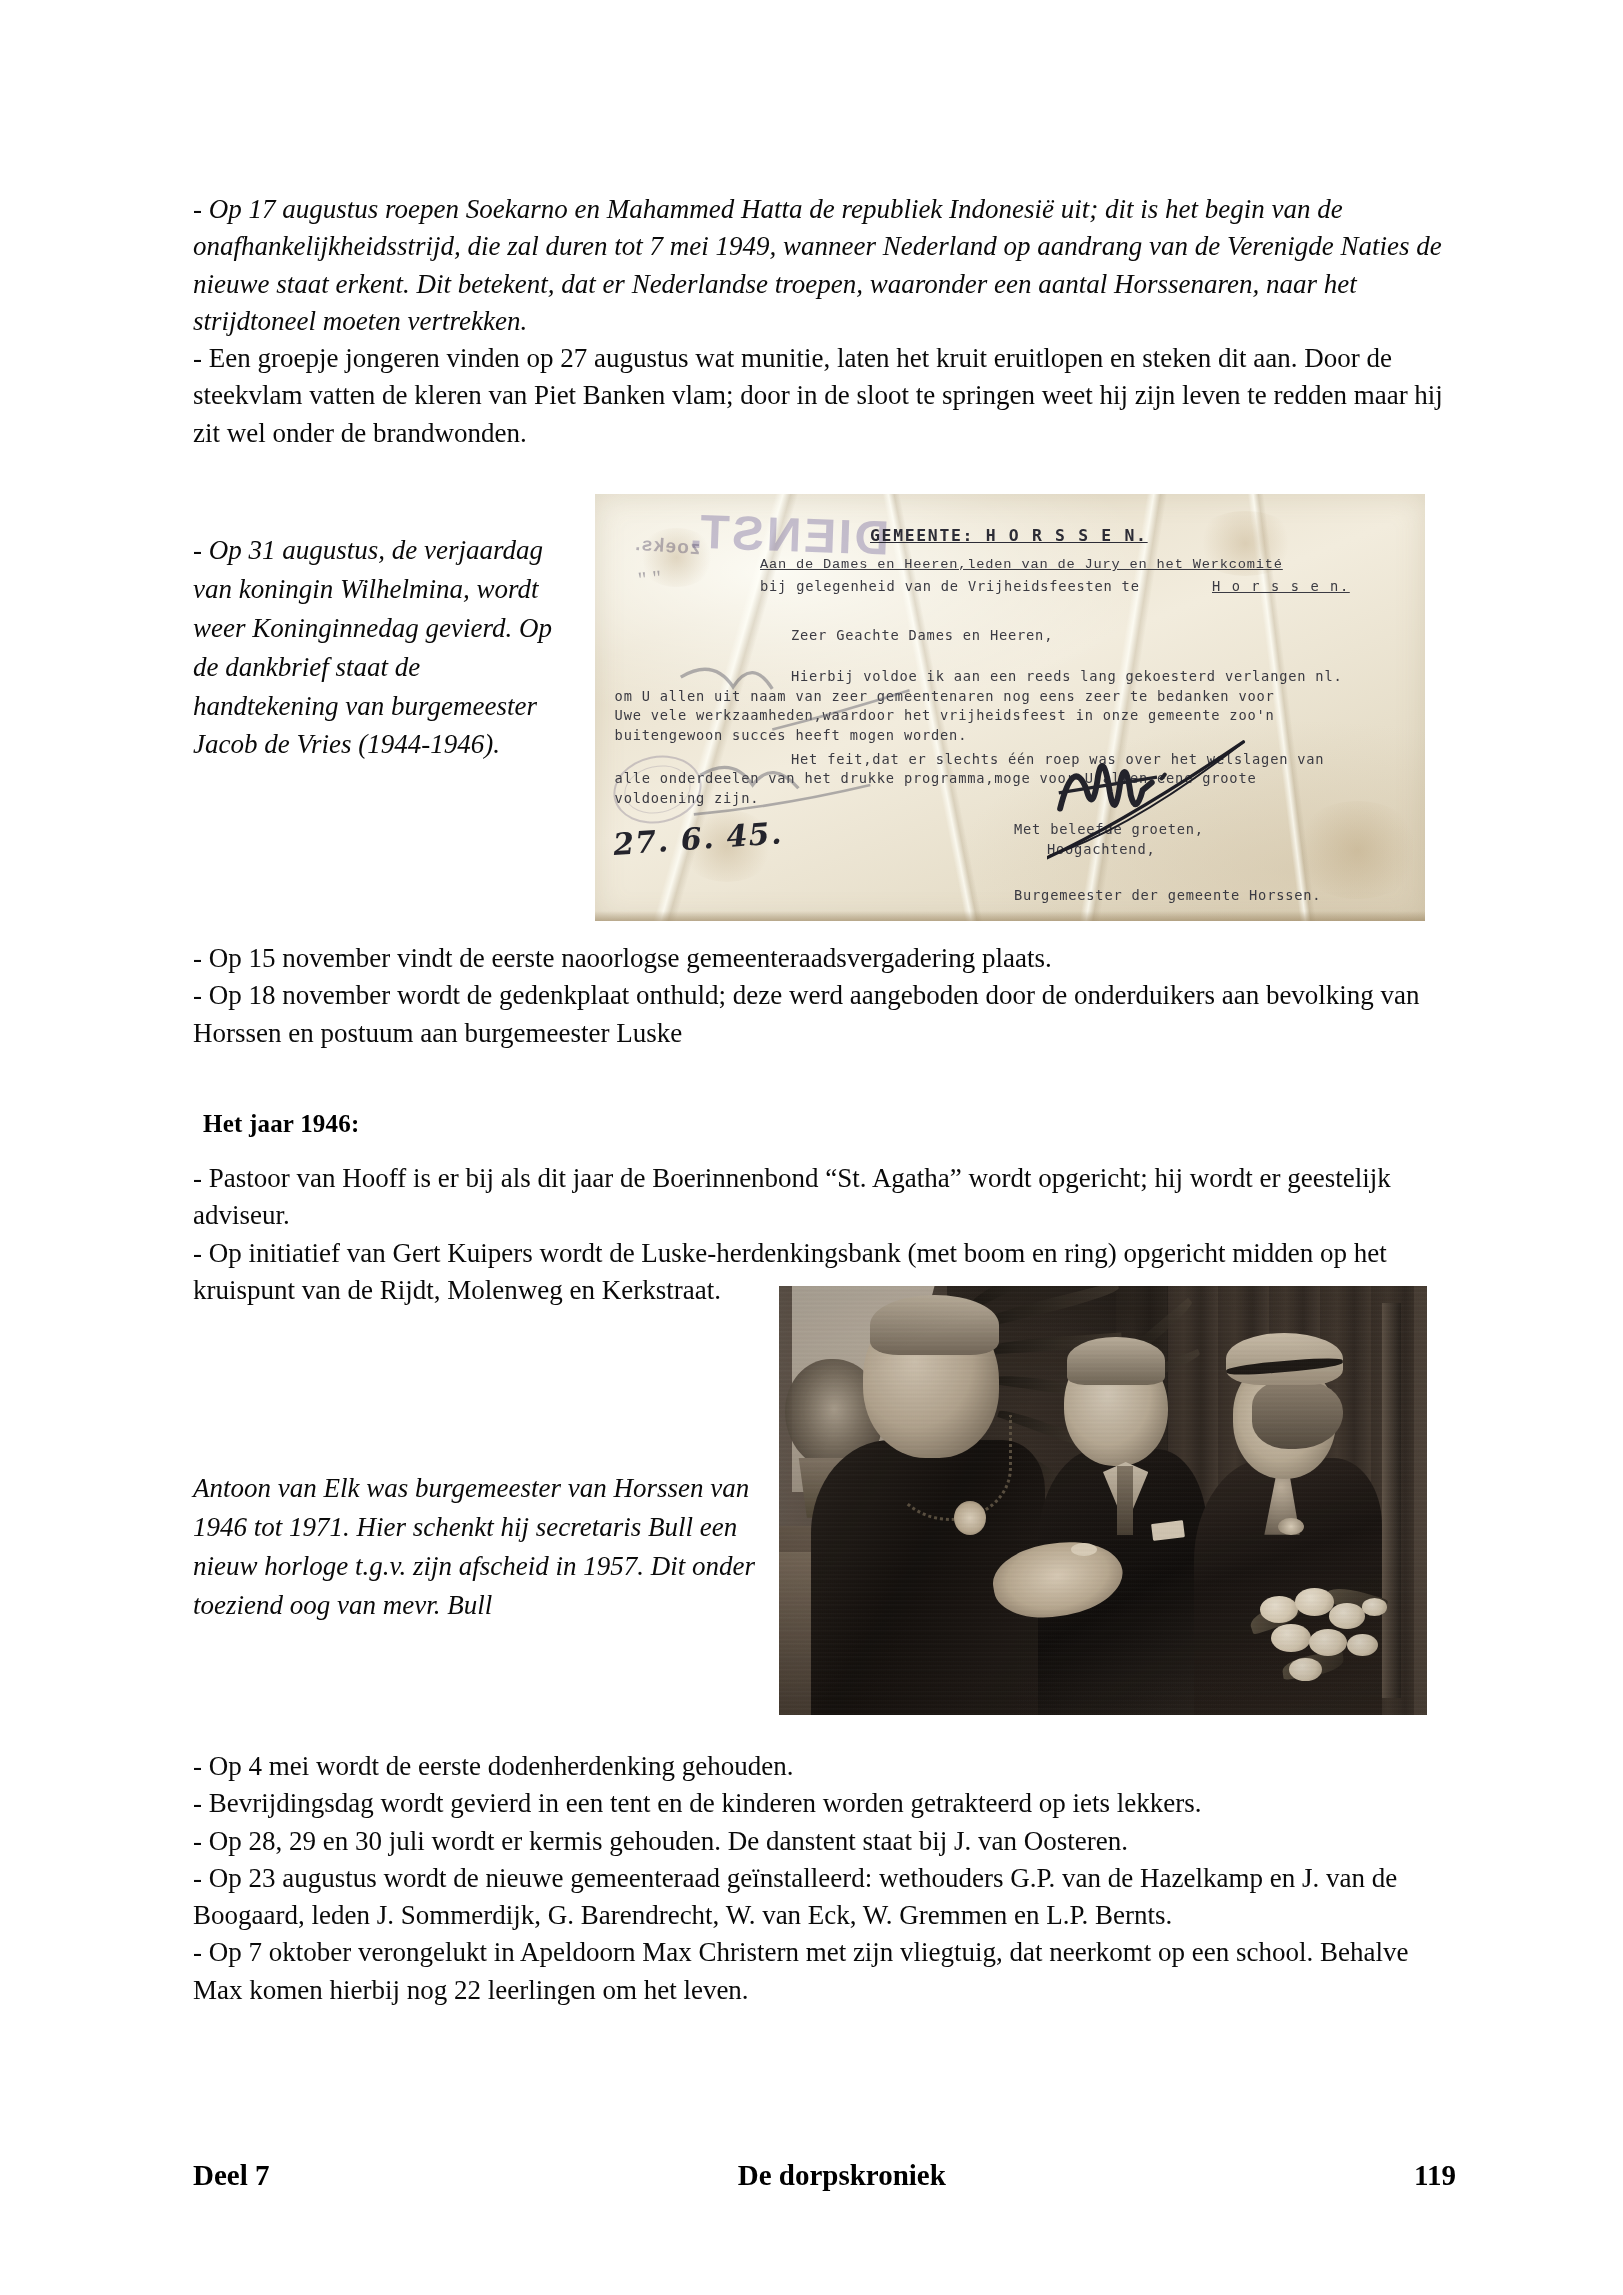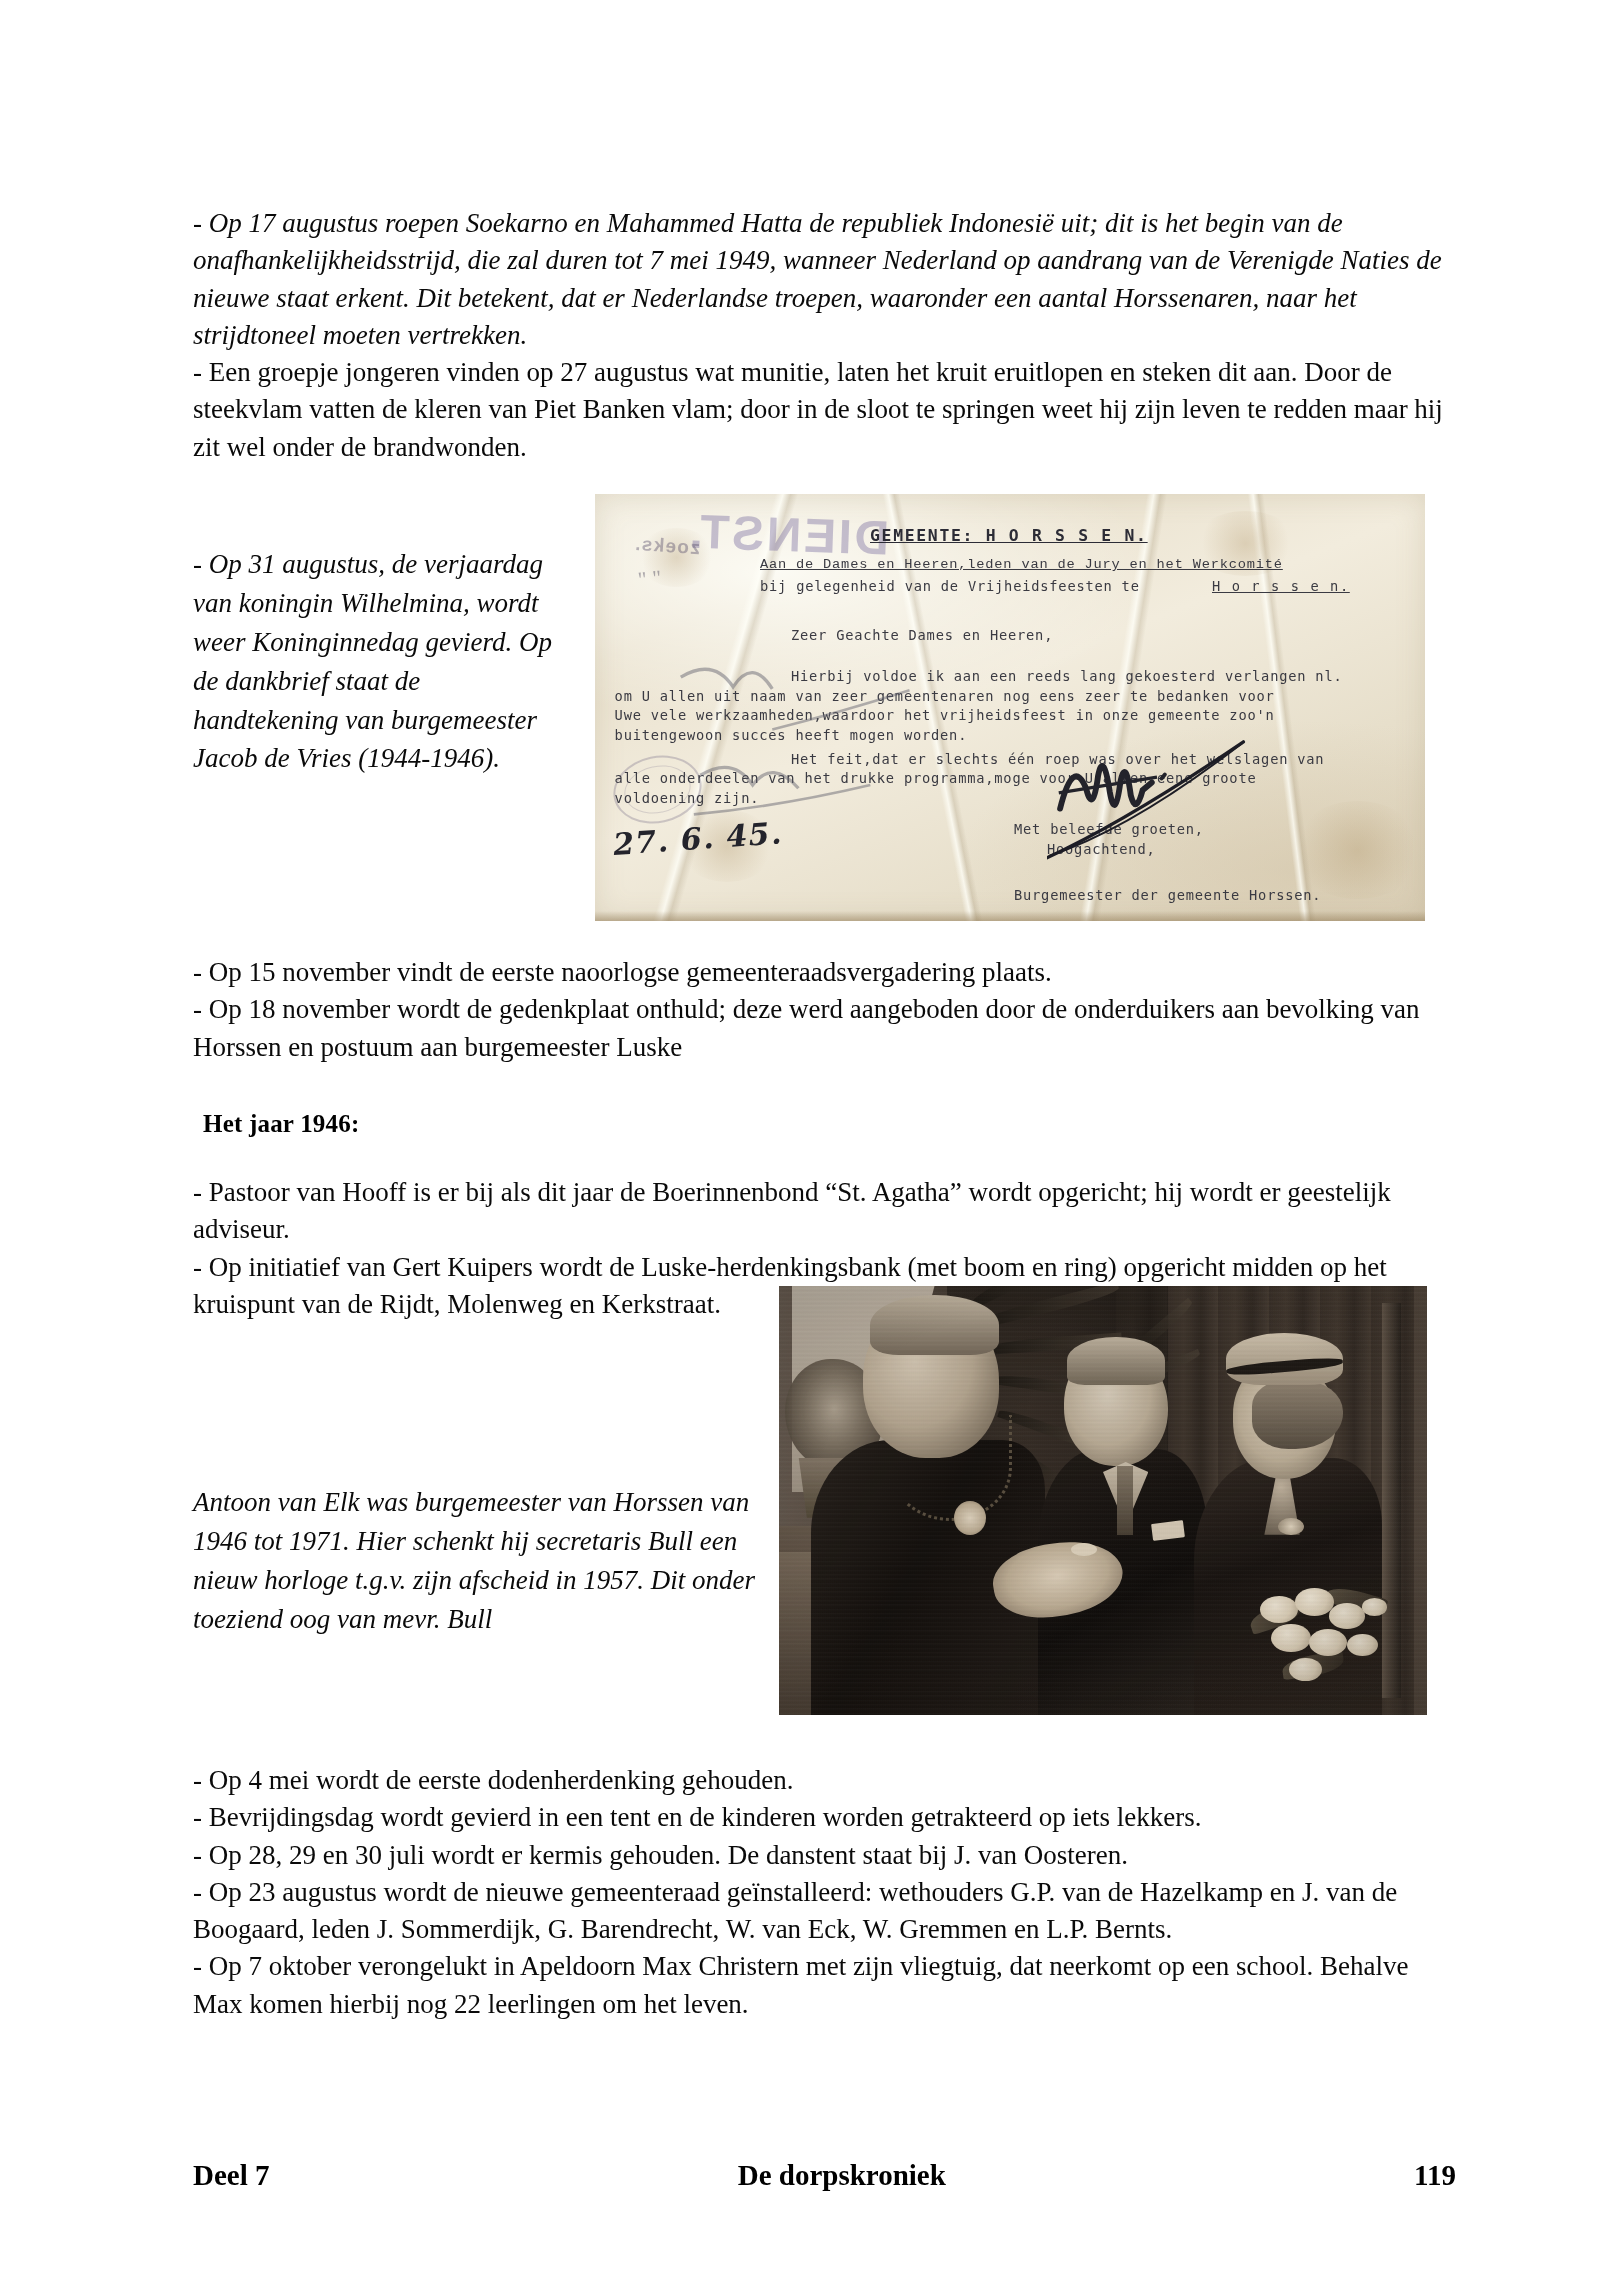--- a/index.html
+++ b/index.html
@@ -18,21 +18,20 @@
     overflow: hidden;
   }
 
   
   .body-text {
     position: absolute;
     font-size: 27px;
     line-height: 1.38;
     text-align: left;
     color: #0a0a0a;
-    margin-top: 14px;
   }
   .italic { font-style: italic; }
 
   #para-1945-a {
     left: 193px; top: 191px; width: 1260px;
   }
   #caption-wilhelmina {
     left: 193px; top: 531px; width: 366px;
     font-style: italic;
     line-height: 1.44;

